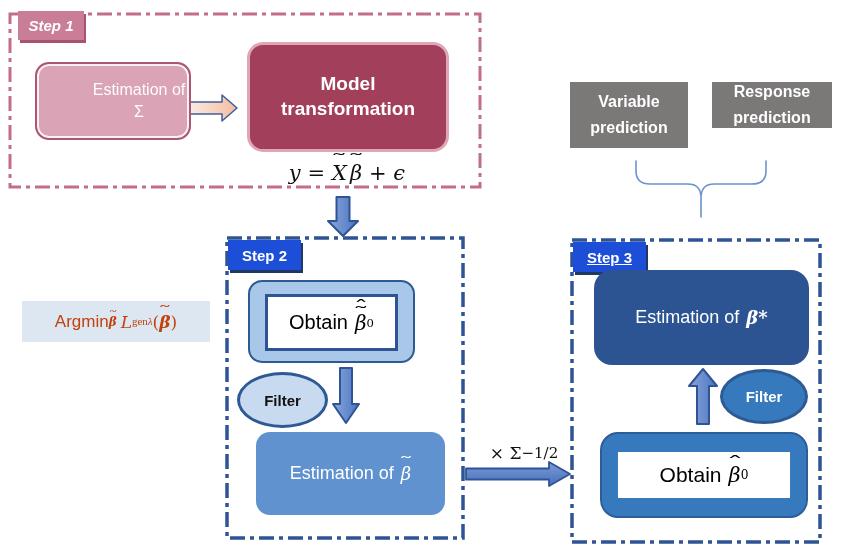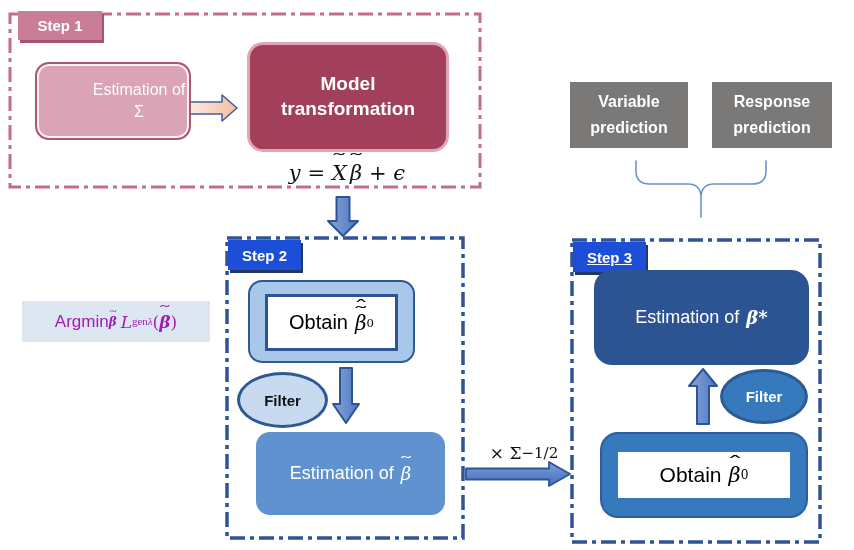--- a/index.html
+++ b/index.html
@@ -33,21 +33,21 @@
   .msub{font-size:0.58em;vertical-align:-0.4em;font-family:"DejaVu Serif",serif;font-style:normal;}
   .stack{display:inline-flex;flex-direction:row;font-size:11px;line-height:1.05;
          vertical-align:-6px;font-style:normal;font-family:Liberation Serif, serif;}
   .stack sup,.stack sub{font-size:11px;line-height:1.05;}
 
   
   .graybox{background:#7b7878;color:#fff;font-weight:bold;font-size:16px;line-height:1.6;}
   .graybox span{display:block;width:100px;}
 
   
-  .argmin{background:#dde7f2;color:#a21caf;font-size:17px;}
+  .argmin{background:#dde7f2;color:#c2410c;font-size:17px;}
 
   
   .obtain2-outer{background:#a9c7e9;border:2.5px solid #2e5a94;border-radius:14px;}
   .obtain2-inner{position:absolute;left:15px;right:15px;top:12px;bottom:10px;
                  background:#fff;border:3px solid #2f5496;
                  display:flex;align-items:center;justify-content:center;
                  color:#000;font-size:20px;}
   .filter-light{background:#c8daf0;border:3px solid #2e5a94;border-radius:50%;
                 color:#111;font-weight:bold;font-size:15px;}
   .est2-box{background:#6092cf;border-radius:14px;color:#fff;font-size:18px;}
@@ -99,21 +99,21 @@
     <polygon points="340,368 352,368 352,404 359,404 346,423 333,404 340,404" fill="url(#gBlueH)" stroke="#2f5496" stroke-width="2" stroke-linejoin="round"></polygon>
 
     <polygon points="466,468.5 549,468.5 549,462 570,474 549,486 549,479.5 466,479.5" fill="url(#gBlueV)" stroke="#2f5496" stroke-width="1.8" stroke-linejoin="round"></polygon>
 
     <polygon points="697,424 709,424 709,386 717,386 703,369 689,386 697,386" fill="url(#gBlueH)" stroke="#2f5496" stroke-width="2" stroke-linejoin="round"></polygon>
 
     <path d="M636 161 L636 171 Q636 184 650 184 L688 184 Q700 184 701 196 L701 217
              M766 161 L766 171 Q766 184 752 184 L714 184 Q702 184 701 196" fill="none" stroke="#6a93cf" stroke-width="1.6" stroke-linecap="round"></path>
   </svg>
 
-  <div class="abs flexc steptag tag-pink" style="left:18px;top:11px;width:84px;height:29px;">
+  <div class="abs flexc steptag tag-pink" style="left:18px;top:11px;width:66px;height:29px;font-style:italic;">
     <span>Step 1</span>
   </div>
 
   <div class="abs flexc sigma-box" style="left:35px;top:62px;width:156px;height:78px;justify-content:flex-end;">
     <span style="display:block;width:100px;">Estimation of Σ</span>
   </div>
 
   <div class="abs flexc model-box" style="left:247px;top:42px;width:202px;height:110px;">
     <span>Model transformation</span>
   </div>
@@ -121,21 +121,21 @@
   <div class="abs flexc mathline" style="left:247px;top:156px;width:200px;height:34px;">
     <span>y =</span>
     <span class="ov gap"><span>X</span><span class="acc">˜</span></span>
     <span class="ov" style="margin-left:3px;"><span>β</span><span class="acc">˜</span></span>
     <span class="gap">+ ϵ</span>
   </div>
 
   <div class="abs flexc graybox" style="left:570px;top:82px;width:118px;height:66px;">
     <span>Variable prediction</span>
   </div>
-  <div class="abs flexc graybox" style="left:712px;top:82px;width:120px;height:66px;">
+  <div class="abs flexc graybox" style="left:712px;top:82px;width:120px;height:46px;">
     <span>Response prediction</span>
   </div>
 
   <div class="abs flexc argmin" style="left:22px;top:301px;width:188px;height:41px;">
     <span>Argmin</span>
       <span class="ov" style="font-size:12px;font-weight:bold;vertical-align:-6px;margin-right:4px;"><span>β</span><span class="acc">˜</span></span>
       <span class="serif" style="font-style:italic;">L</span>
       <span class="stack">
         <sup>gen</sup>
         <sub style="font-style:italic;">λ</sub>

